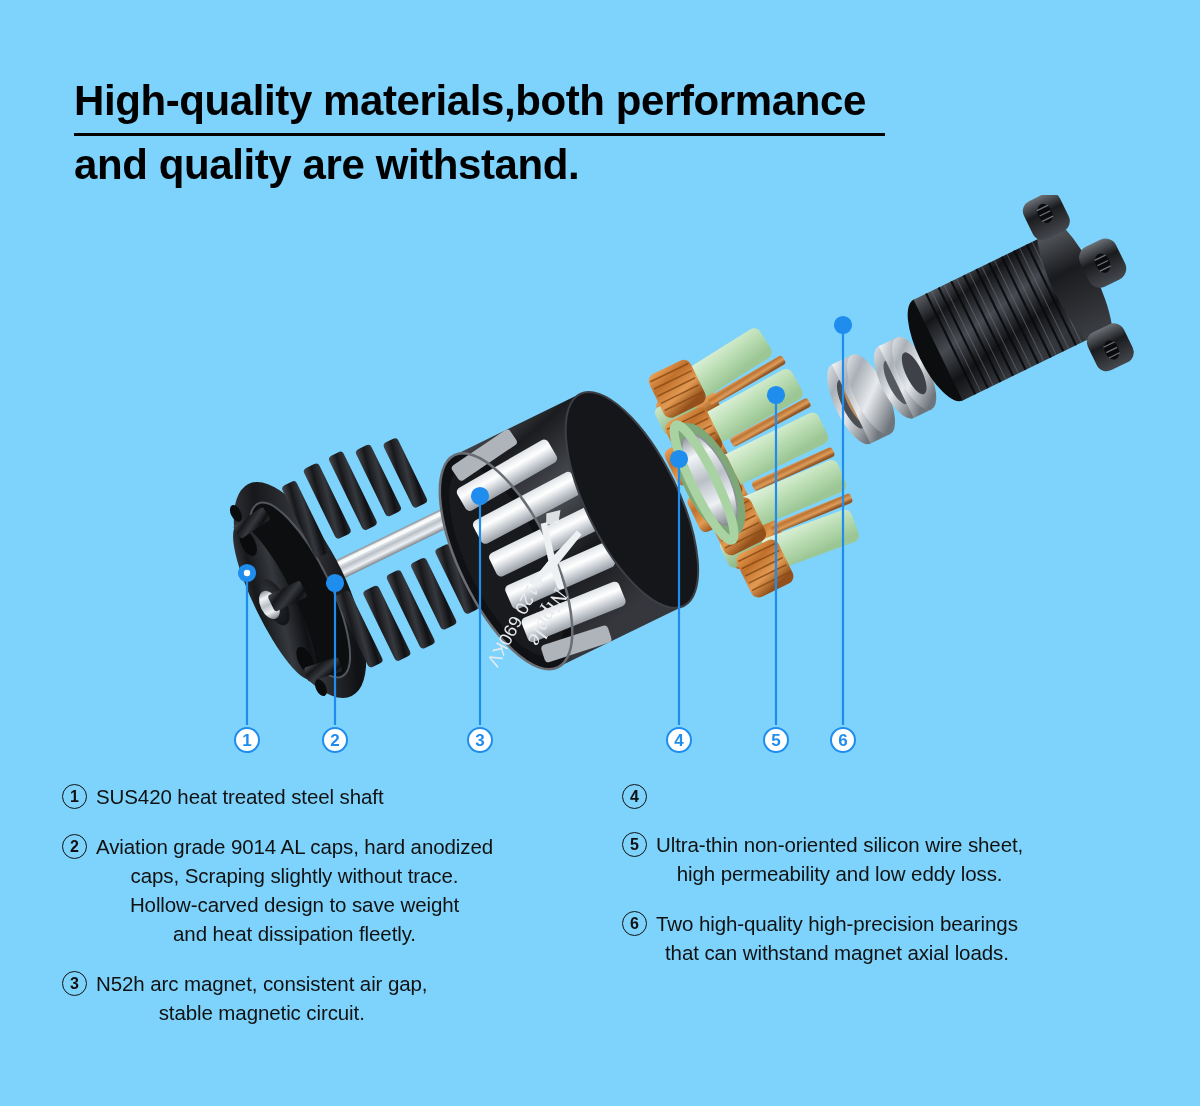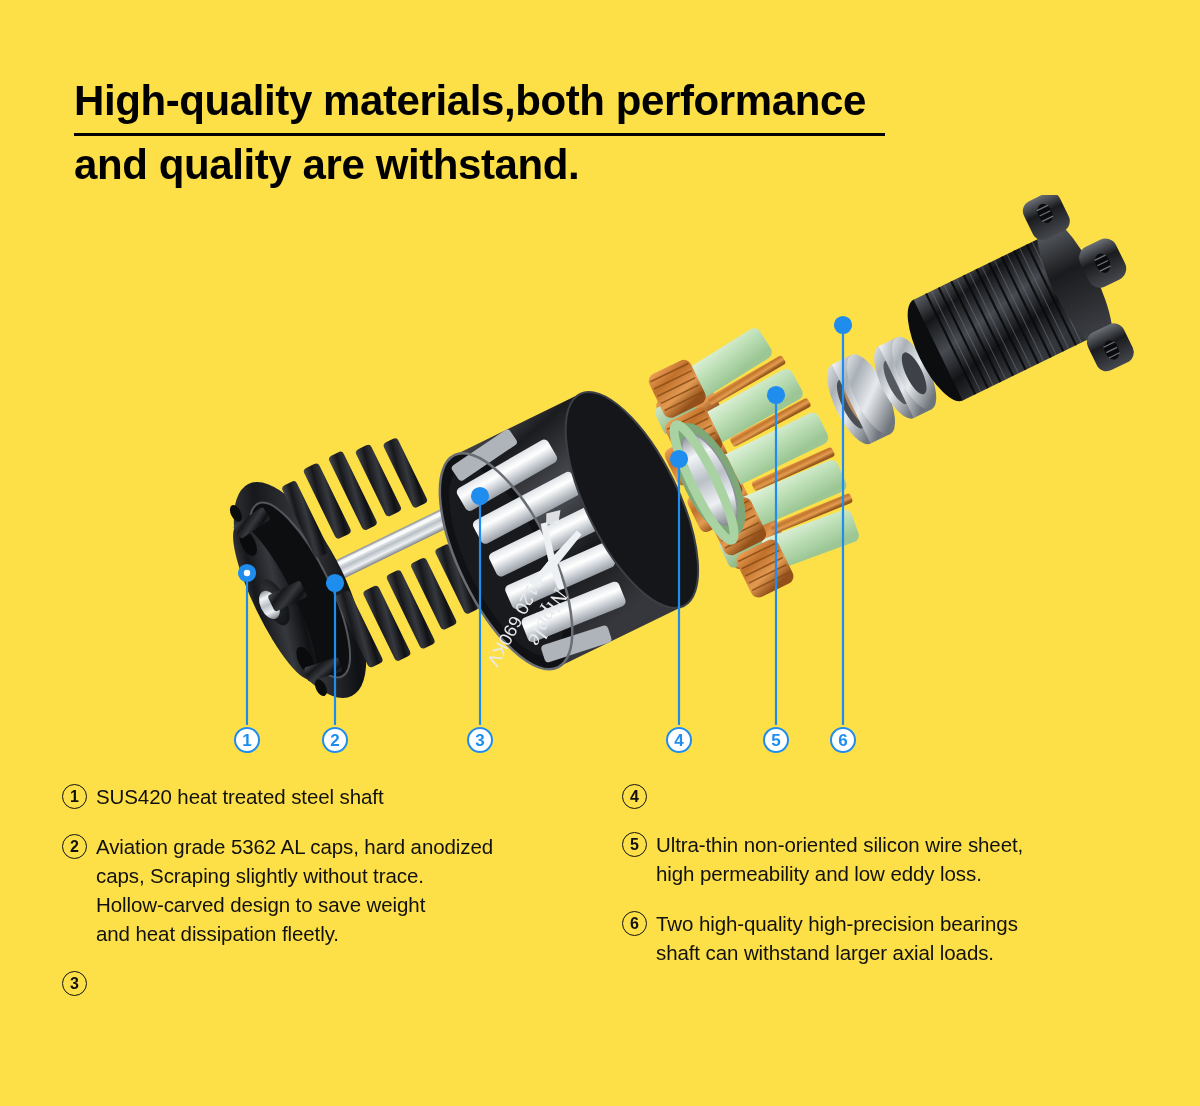--- a/index.html
+++ b/index.html
@@ -2,21 +2,21 @@
 <html><head>
 <meta charset="utf-8">
 <style>
   * { box-sizing: border-box; margin: 0; padding: 0; }
   html, body {
     width: 1200px; height: 1106px;
     background: #ffffff;
     font-family: "Liberation Sans", sans-serif;
     overflow: hidden;
   }
-  #page { position: relative; width: 1200px; height: 1106px; background: #fde047; }
+  #page { position: relative; width: 1200px; height: 1106px; background: #7dd3fc; }
 
   
   #title-block { position: absolute; left: 74px; top: 72px; width: 940px; }
   .title-line {
     font-size: 42px; font-weight: 700; line-height: 58px;
     color: #000; letter-spacing: -0.4px; white-space: pre;
   }
   .title-line.underlined { border-bottom: 3px solid #000; display: inline-block; padding-bottom: 3px; padding-right: 8px; }
 
   
@@ -40,21 +40,21 @@
   .legend-item { display: flex; align-items: flex-start; margin-bottom: 21px; }
   .legend-num {
     flex: 0 0 auto; width: 25px; height: 25px; border-radius: 50%;
     border: 1.9px solid #111; color: #111;
     font-size: 16px; font-weight: 700;
     display: flex; align-items: center; justify-content: center;
     margin-right: 9px; margin-top: 2px; line-height: 1;
   }
   .legend-text {
     font-size: 20.5px; line-height: 29px; color: #111;
-    white-space: pre-line; letter-spacing: -0.1px;
+    white-space: pre-line; letter-spacing: -0.1px; text-align: center;
   }
 </style>
 </head>
 <body>
 
 <div id="page">
 
   <div id="title-block">
     <div class="title-line underlined">High-quality materials,both performance </div>
     <div class="title-line">and quality are withstand.</div>
@@ -348,40 +348,42 @@
 
   <div id="legend">
 
     <div class="legend-col" id="legend-col-left">
       <div class="legend-item">
         <div class="legend-num">1</div>
         <div class="legend-text">SUS420 heat treated steel shaft</div>
       </div>
       <div class="legend-item">
         <div class="legend-num">2</div>
-        <div class="legend-text">Aviation grade 5362 AL caps, hard anodized
+        <div class="legend-text">Aviation grade 9014 AL caps, hard anodized
 caps,  Scraping slightly without trace.
 Hollow-carved design to save weight
 and heat dissipation fleetly.</div>
       </div>
       <div class="legend-item">
         <div class="legend-num">3</div>
+        <div class="legend-text">N52h arc magnet, consistent air gap,
+stable magnetic circuit.</div>
       </div>
     </div>
 
     <div class="legend-col" id="legend-col-right">
       <div class="legend-item">
         <div class="legend-num">4</div>
       </div>
       <div class="legend-item">
         <div class="legend-num">5</div>
         <div class="legend-text">Ultra-thin non-oriented silicon wire sheet,
 high permeability and low eddy loss.</div>
       </div>
       <div class="legend-item">
         <div class="legend-num">6</div>
         <div class="legend-text">Two high-quality high-precision bearings
-shaft can withstand larger axial loads.</div>
+that can withstand magnet axial loads.</div>
       </div>
     </div>
 
   </div>
 </div>
 
 </body></html>

